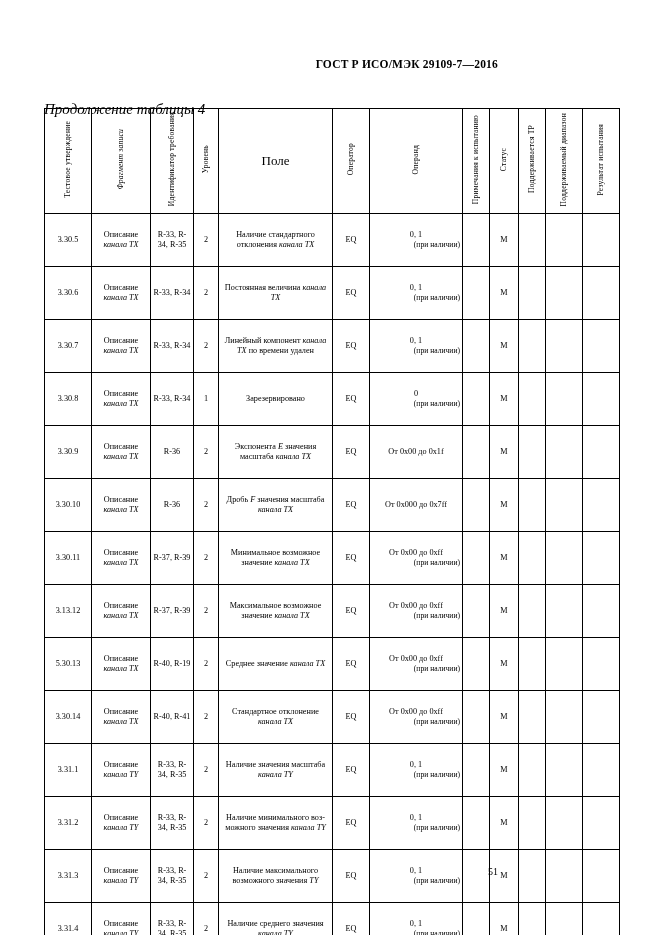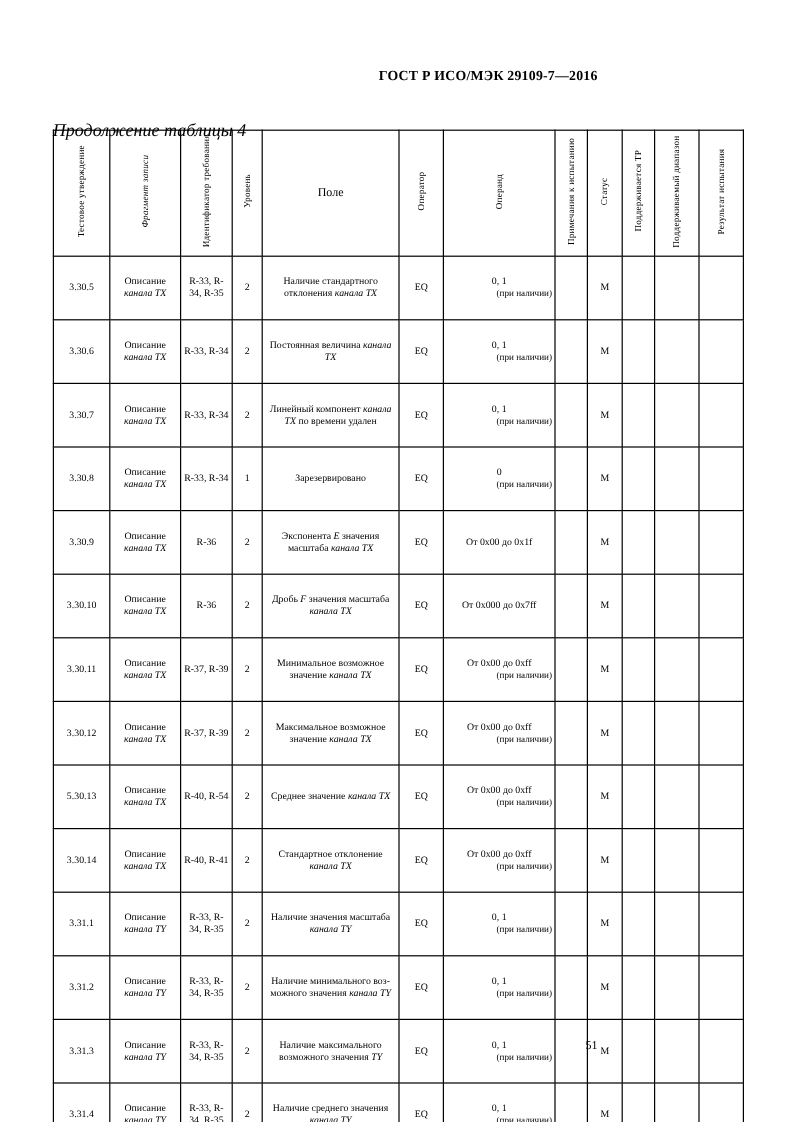--- a/index.html
+++ b/index.html
@@ -68,21 +68,21 @@
     font-size: 7.6px;
     letter-spacing: 0.2px;
     line-height: 1.1;
   }
   .vert.two {
     white-space: normal;
     max-height: 96px;
     text-align: center;
   }
   .head-pole {
-    font-size: 10px;
+    font-size: 13px;
   }
   td.c-test { width: 46px; }
   td.c-frag { width: 58px; }
   td.c-ident { width: 42px; }
   td.c-lvl  { width: 24px; }
   td.c-pole { width: 113px; }
   td.c-oper { width: 36px; }
   td.c-opnd { width: 92px; }
   td.c-prim { width: 26px; }
   td.c-stat { width: 28px; }
@@ -245,40 +245,40 @@
             <div>От 0x00 до 0xff</div>
             <div class="cell-sub">(при наличии)</div>
           </td>
           <td class="c-prim"><span></span></td>
           <td class="c-stat"><span>М</span></td>
           <td class="c-supp"><span></span></td>
           <td class="c-rng"><span></span></td>
           <td class="c-res"><span></span></td>
         </tr>
         <tr class="body">
-          <td class="c-test"><span>3.30.12</span></td>
+          <td class="c-test"><span>3.13.12</span></td>
           <td class="c-frag"><span>Описание<br><span class="it">канала TX</span></span></td>
           <td class="c-ident"><span>R-37, R-39</span></td>
           <td class="c-lvl"><span>2</span></td>
           <td class="c-pole"><span>Максимальное возможное значе­ние <span class="it">канала TX</span></span></td>
           <td class="c-oper"><span>EQ</span></td>
           <td class="c-opnd">
             <div>От 0x00 до 0xff</div>
             <div class="cell-sub">(при наличии)</div>
           </td>
           <td class="c-prim"><span></span></td>
           <td class="c-stat"><span>М</span></td>
           <td class="c-supp"><span></span></td>
           <td class="c-rng"><span></span></td>
           <td class="c-res"><span></span></td>
         </tr>
         <tr class="body">
           <td class="c-test"><span>5.30.13</span></td>
           <td class="c-frag"><span>Описание<br><span class="it">канала TX</span></span></td>
-          <td class="c-ident"><span>R-40, R-54</span></td>
+          <td class="c-ident"><span>R-40, R-19</span></td>
           <td class="c-lvl"><span>2</span></td>
           <td class="c-pole"><span>Среднее значение <span class="it">канала TX</span></span></td>
           <td class="c-oper"><span>EQ</span></td>
           <td class="c-opnd">
             <div>От 0x00 до 0xff</div>
             <div class="cell-sub">(при наличии)</div>
           </td>
           <td class="c-prim"><span></span></td>
           <td class="c-stat"><span>М</span></td>
           <td class="c-supp"><span></span></td>

